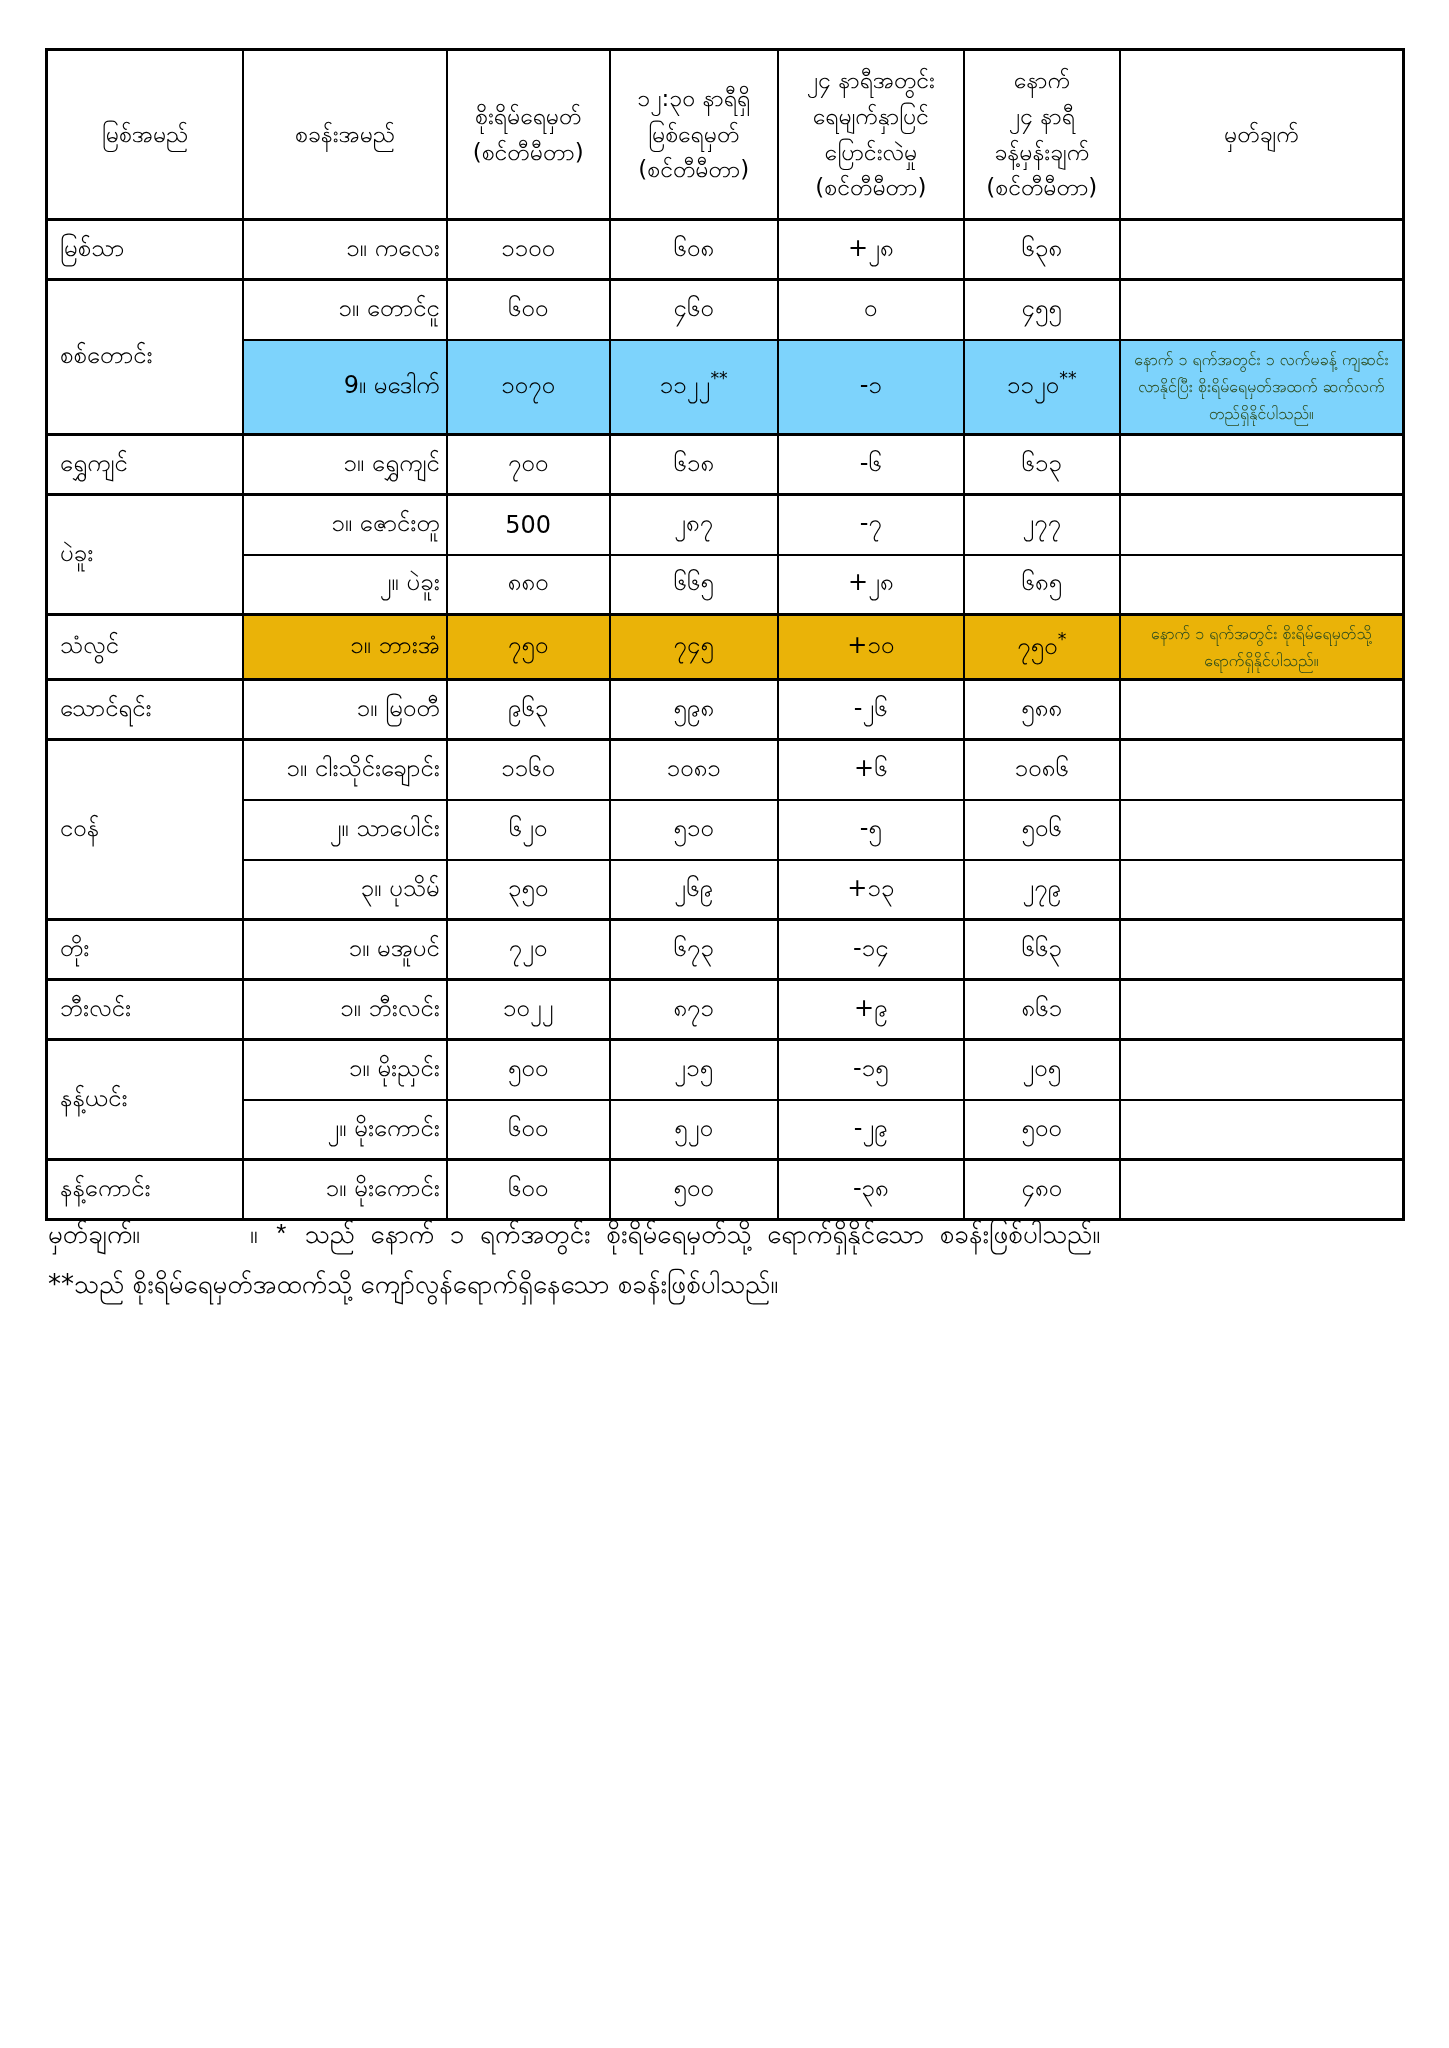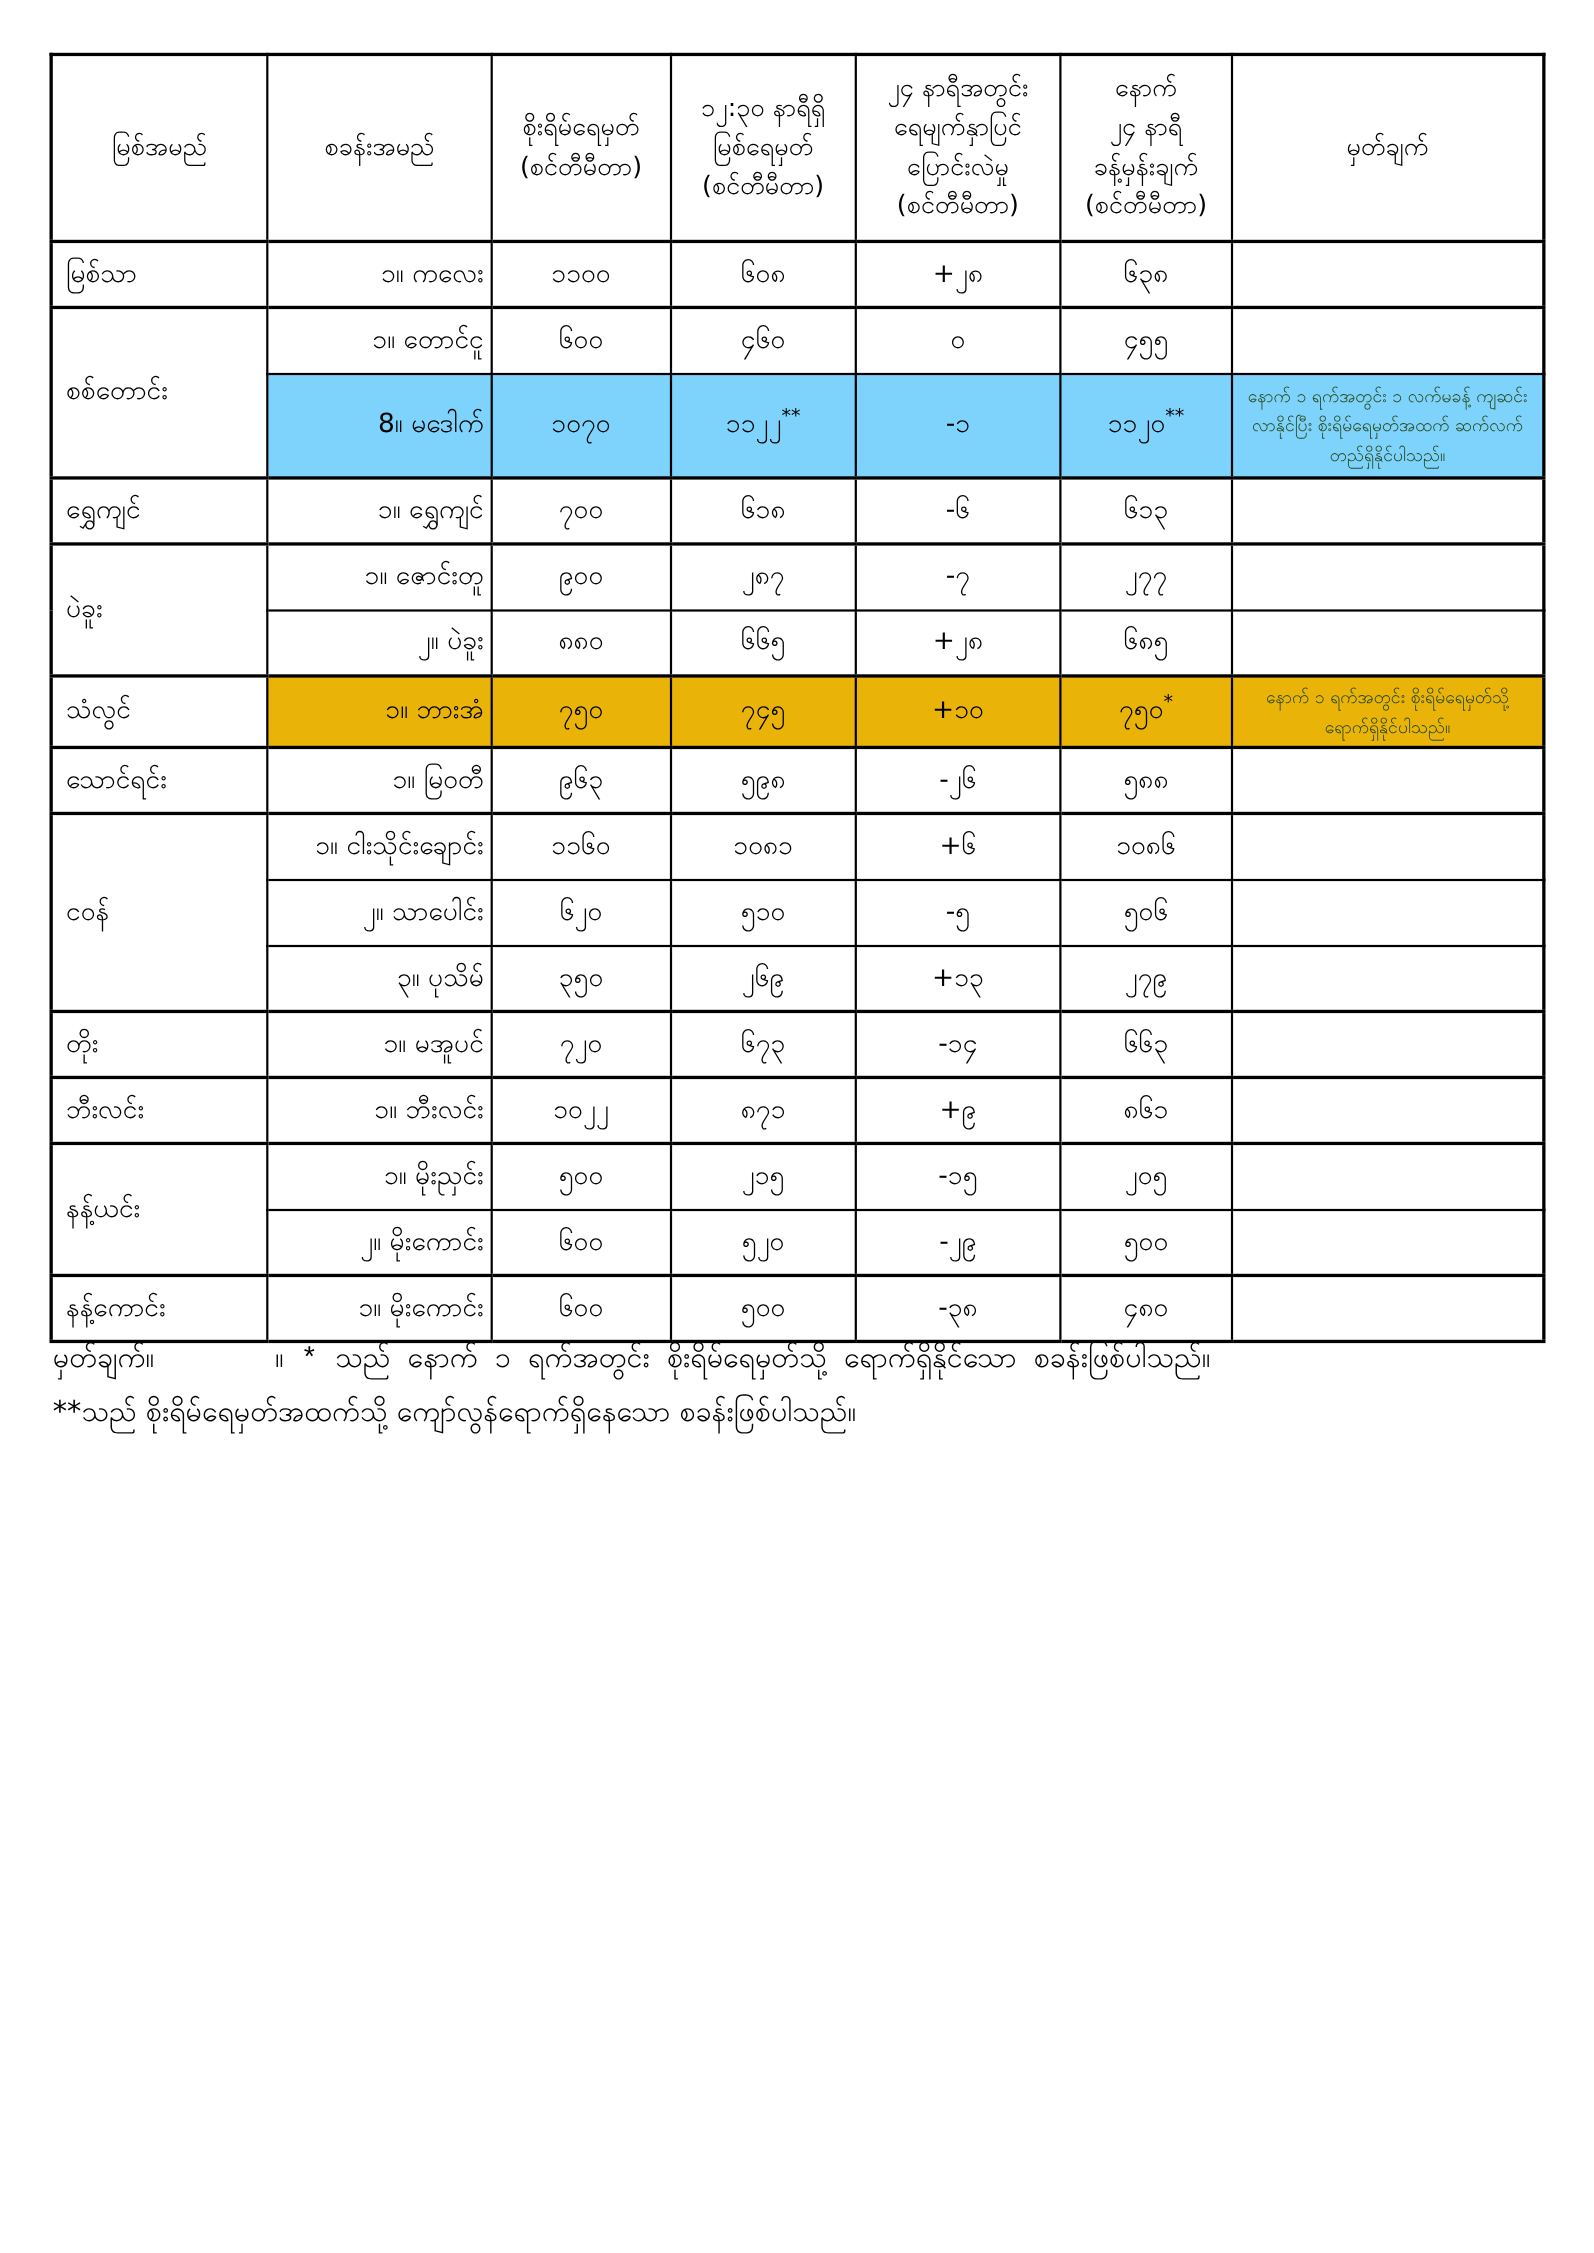--- a/index.html
+++ b/index.html
@@ -86,40 +86,40 @@
         <tr>
           <td class="river" rowspan="2">စစ်တောင်း</td>
           <td class="station">၁။ တောင်ငူ</td>
           <td class="num danger">၆၀၀</td>
           <td class="num current">၄၆၀</td>
           <td class="num change">၀</td>
           <td class="num forecast">၄၅၅</td>
           <td class="remark"></td>
         </tr>
         <tr class="group-end hl-orange tall">
-          <td class="station">8။ မဒေါက်</td>
+          <td class="station">9။ မဒေါက်</td>
           <td class="num danger">၁၀၇၀</td>
           <td class="num current">၁၁၂၂<sup>**</sup></td>
           <td class="num change">-၁</td>
           <td class="num forecast">၁၁၂၀<sup>**</sup></td>
           <td class="remark">နောက် ၁ ရက်အတွင်း ၁ လက်မခန့် ကျဆင်းလာနိုင်ပြီး စိုးရိမ်ရေမှတ်အထက် ဆက်လက်တည်ရှိနိုင်ပါသည်။</td>
         </tr>
         <tr class="group-end">
           <td class="river" rowspan="1">ရွှေကျင်</td>
           <td class="station">၁။ ရွှေကျင်</td>
           <td class="num danger">၇၀၀</td>
           <td class="num current">၆၁၈</td>
           <td class="num change">-၆</td>
           <td class="num forecast">၆၁၃</td>
           <td class="remark"></td>
         </tr>
         <tr>
           <td class="river" rowspan="2">ပဲခူး</td>
           <td class="station">၁။ ဇောင်းတူ</td>
-          <td class="num danger">၉၀၀</td>
+          <td class="num danger">500</td>
           <td class="num current">၂၈၇</td>
           <td class="num change">-၇</td>
           <td class="num forecast">၂၇၇</td>
           <td class="remark"></td>
         </tr>
         <tr class="group-end">
           <td class="station">၂။ ပဲခူး</td>
           <td class="num danger">၈၈၀</td>
           <td class="num current">၆၆၅</td>
           <td class="num change">+၂၈</td>

